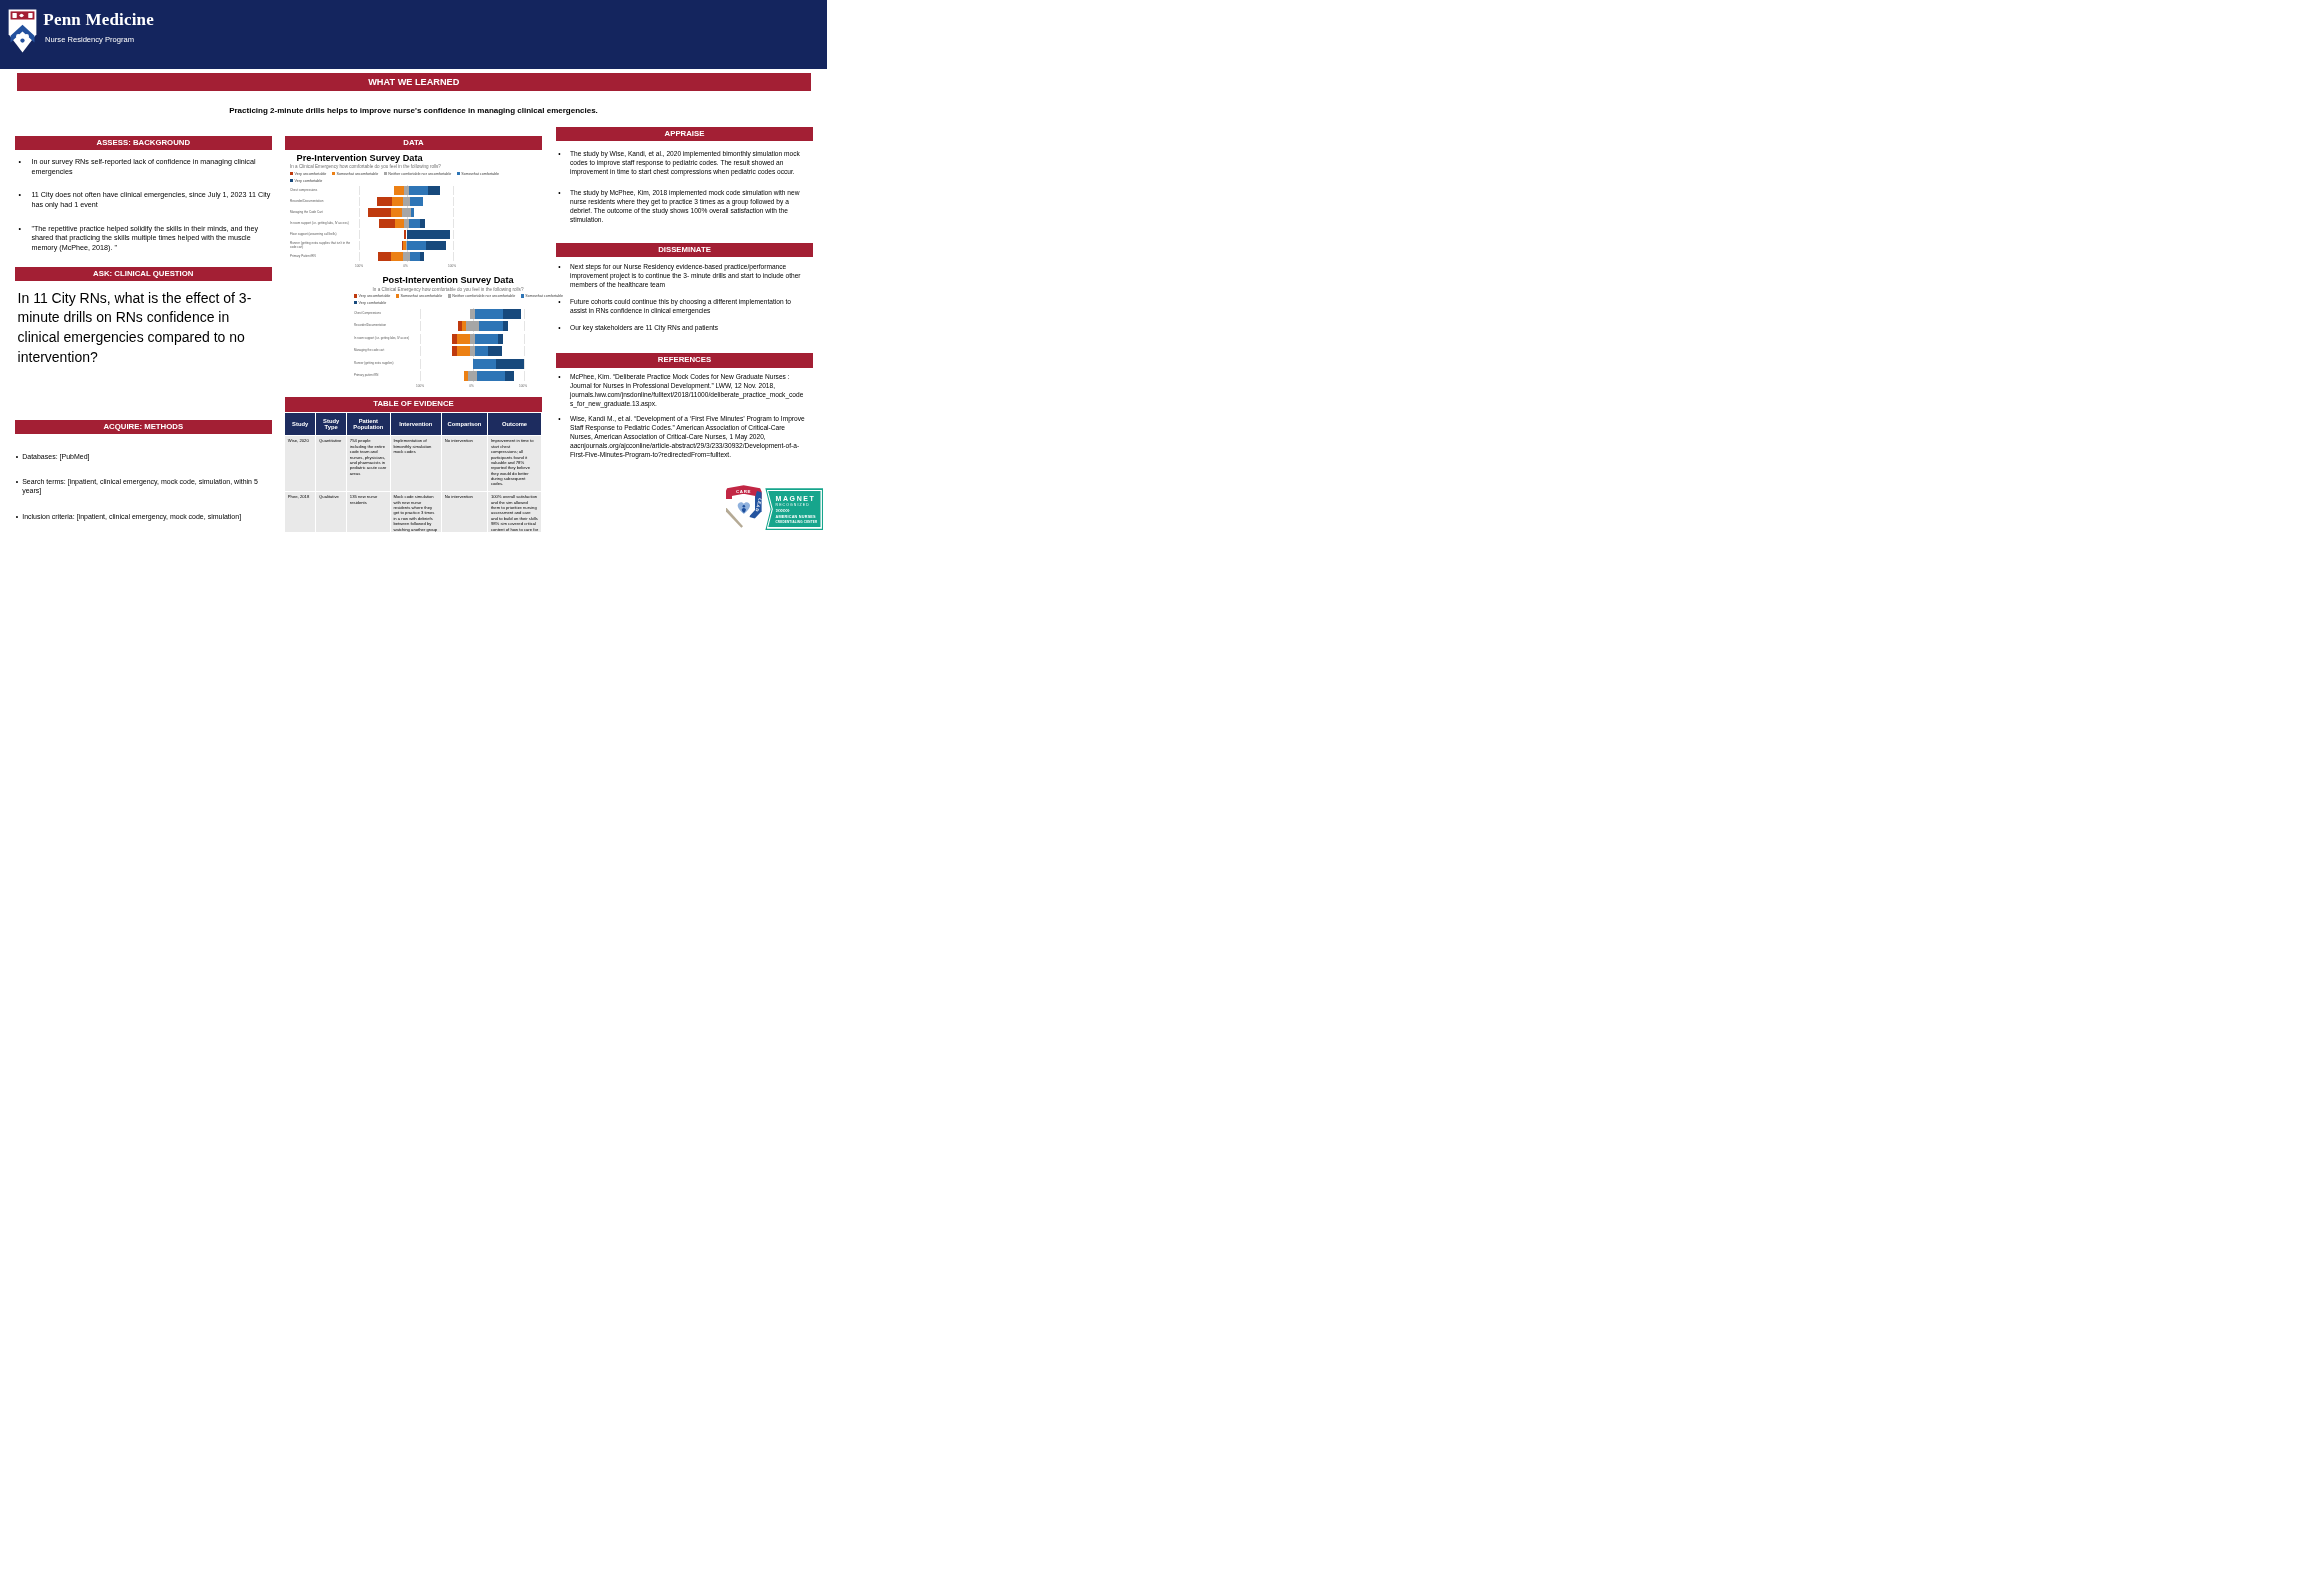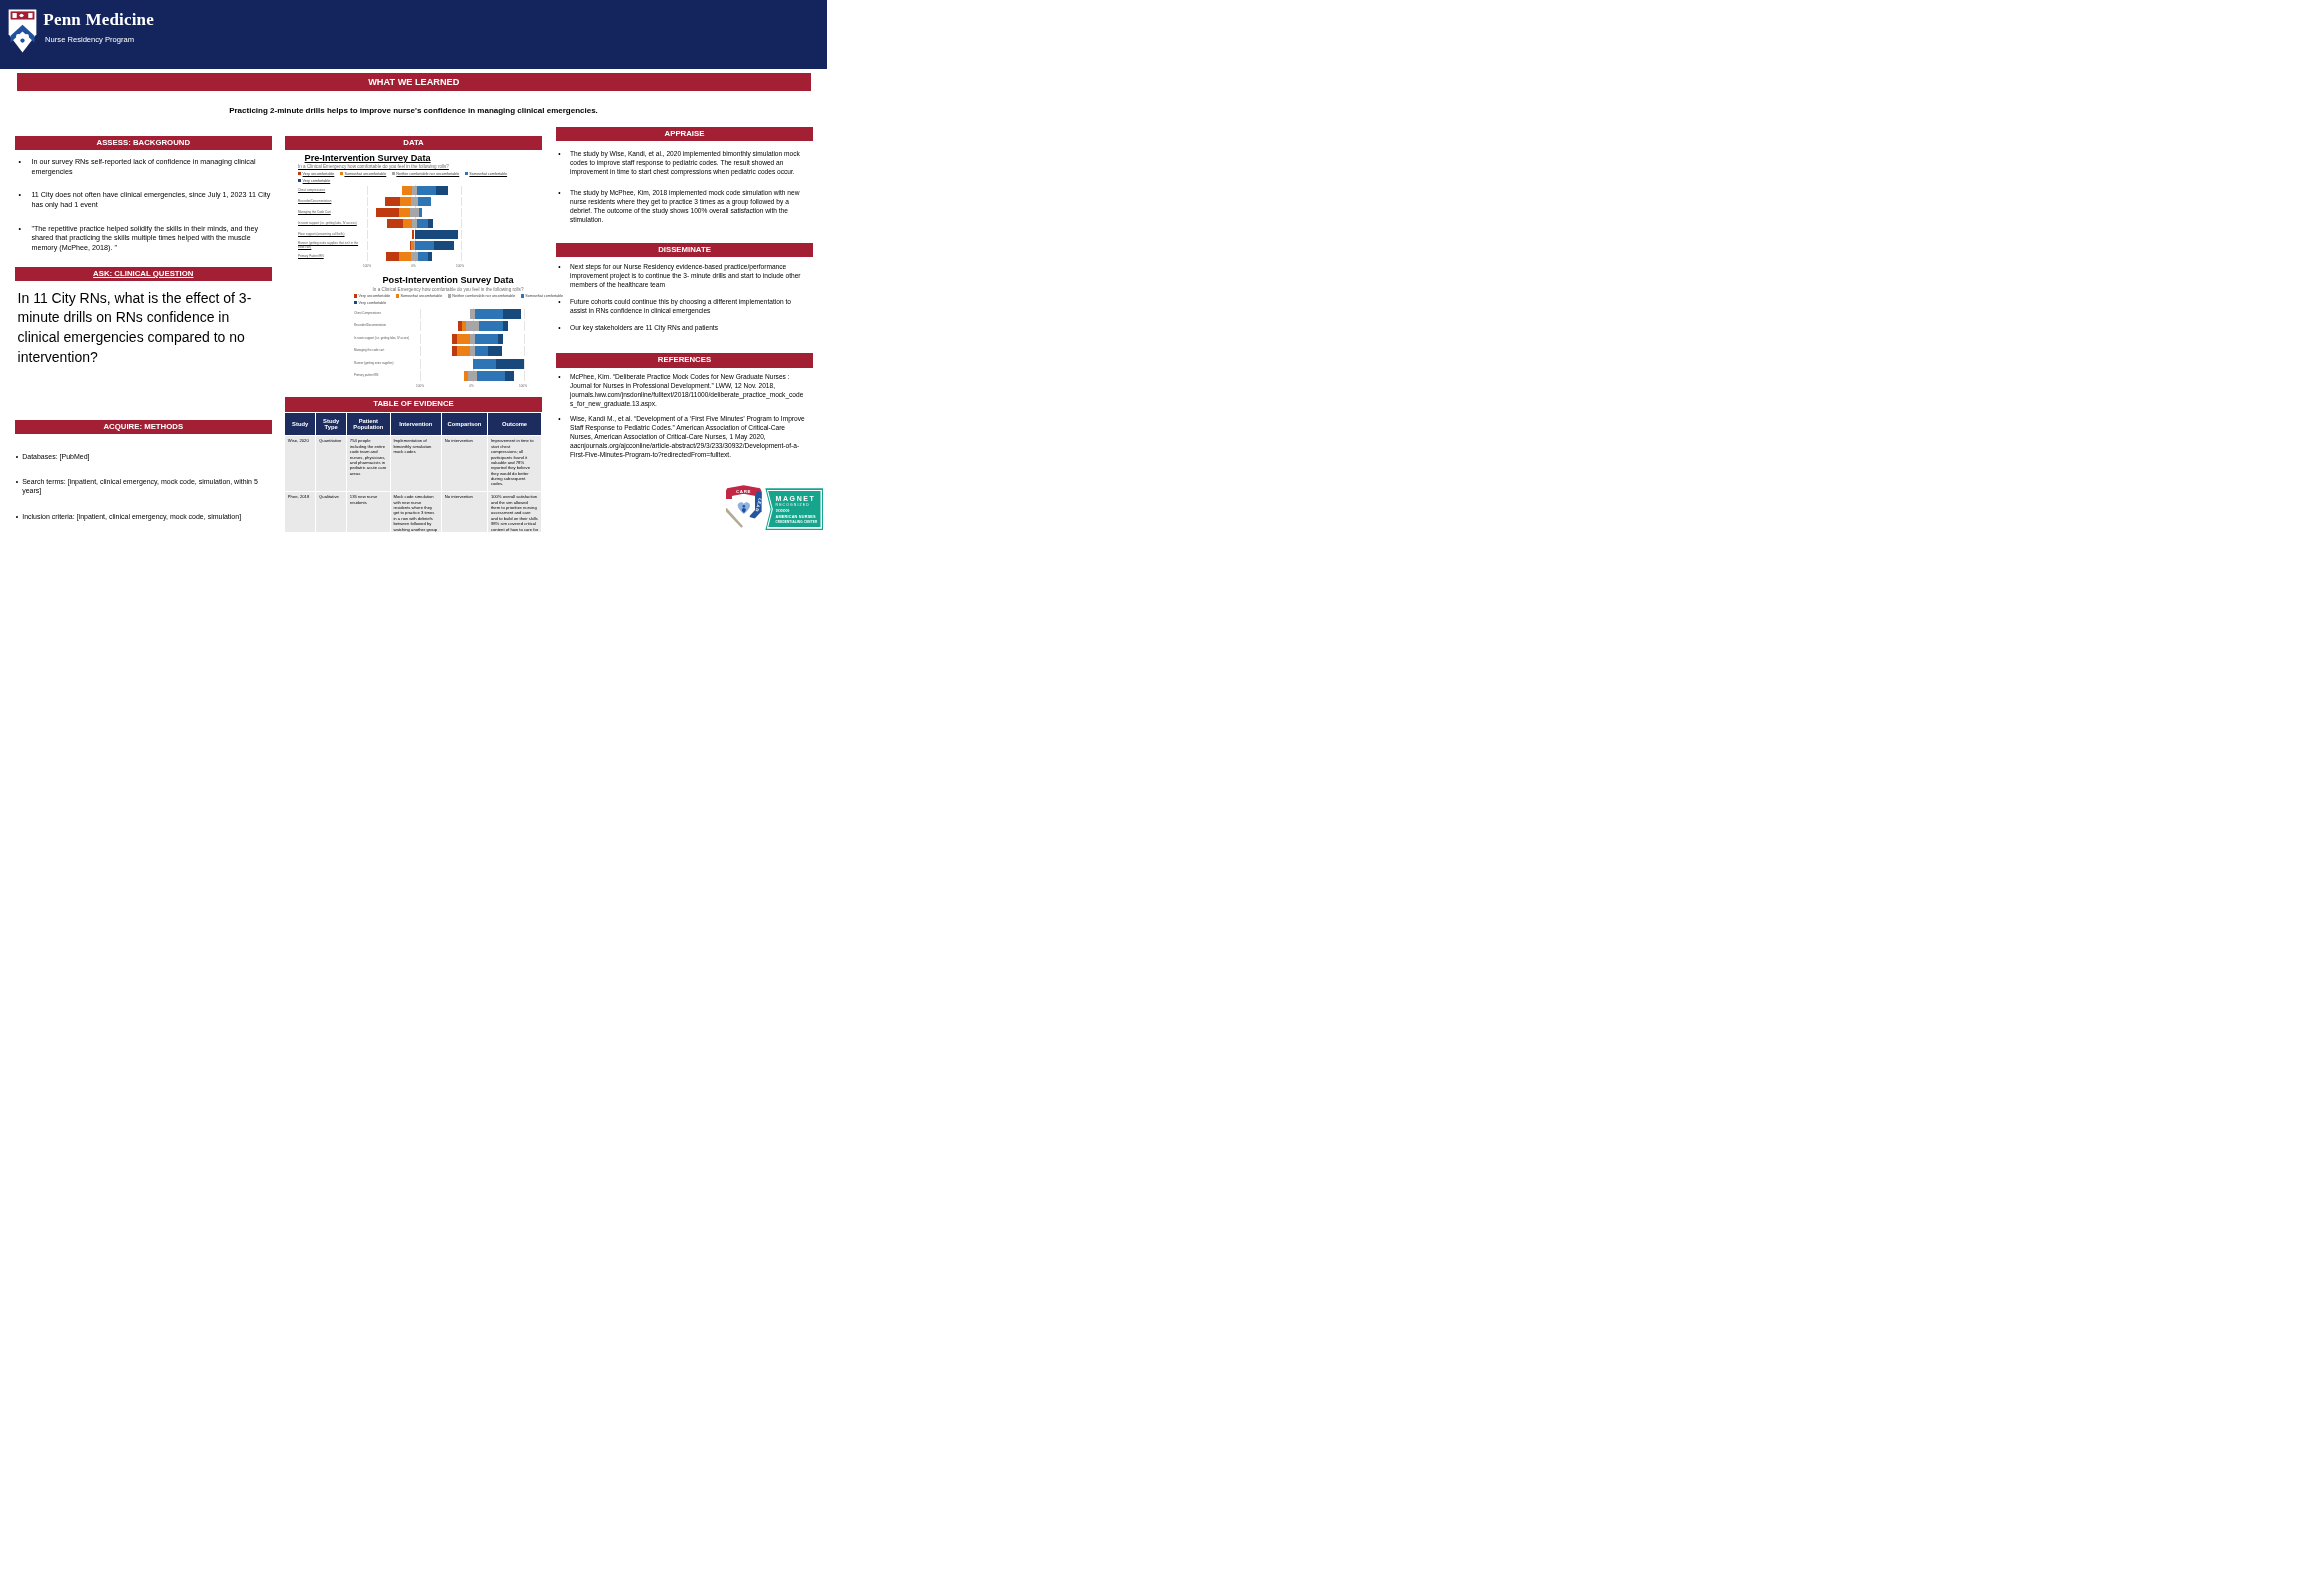--- a/index.html
+++ b/index.html
@@ -22,30 +22,30 @@
   .learned{position:absolute;left:0;right:0;top:106px;text-align:center;font-size:8px;font-weight:bold;}
   .col{position:absolute;top:136px;}
   .col .banner{height:14.3px;line-height:14.3px;font-size:7.8px;}
   .col-left{left:14.8px;width:257px;}
   .col-mid{left:285px;width:257px;}
   .col-right{left:556px;width:257px;top:127px;}
   
   .bullets{list-style:none;margin:6.5px 0 0;padding:0;font-size:7.2px;line-height:1.35;}
   .bullets li{position:relative;padding-left:16.6px;margin-bottom:14px;}
   .bullets li::before{content:"\2022";position:absolute;left:3.7px;}
-  .banner-ask{text-decoration:underline;}
+  .banner-ask{}
   .question{font-size:14px;line-height:1.42;margin:7.4px 0 0 2.8px;}
   .banner-acquire{margin-top:52px;}
   .methods{margin-top:17.5px;font-size:7px;}
   .methods li{padding-left:7.4px;margin-bottom:15.7px;}
   .methods li::before{left:0.9px;}
   
   .chart{margin-top:2.8px;}
   .chart h3{margin:0;font-size:9.2px;font-weight:bold;}
-  .chart--pre{margin-left:13px;text-decoration:underline;}
+  .chart--pre{margin-left:5px;}
   .chart--pre h3{margin-left:6.5px;}
   .chart-sub{color:#707070;font-size:4.6px;margin:1.4px 0 2.3px;}
   .legend{font-size:3.7px;color:#404040;}
   .legend-row{display:flex;gap:5.5px;margin-bottom:2.8px;align-items:center;}
   .legend-item{display:flex;align-items:center;gap:1.4px;white-space:nowrap;}
   .swatch{width:3.2px;height:3.2px;display:inline-block;flex:0 0 auto;}
   .rows{margin-top:2.3px;}
   .chart-row{display:flex;align-items:center;}
   .chart--pre .chart-row{height:11px;}
   .chart--post .chart-row{height:12.5px;}

